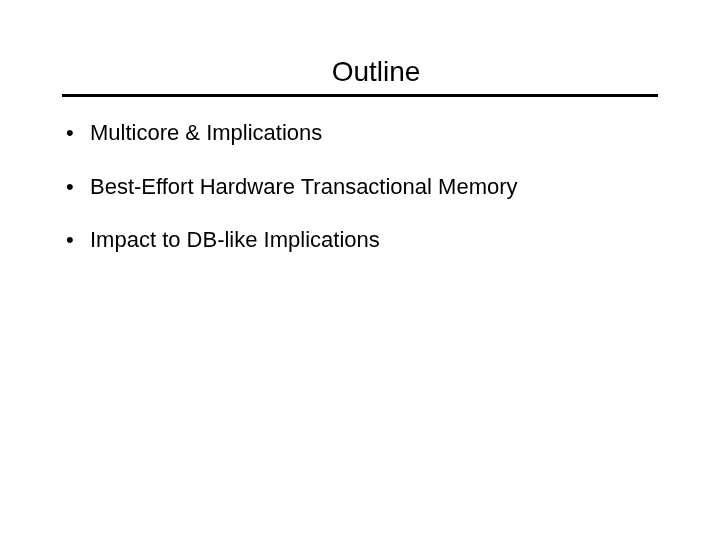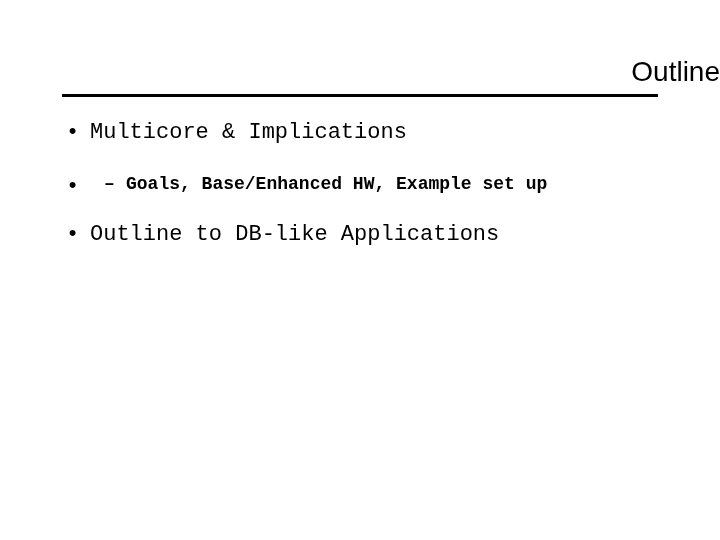--- a/index.html
+++ b/index.html
@@ -12,35 +12,34 @@
     color: #000;
     overflow: hidden;
   }
   .slide {
     position: relative;
     width: 720px;
     height: 540px;
     box-sizing: border-box;
   }
   .title {
-    text-align: right;
+    text-align: center;
     font-size: 28px;
     font-family: Arial, Helvetica, sans-serif;
     margin-top: 56px;
     margin-bottom: 6px;
     padding-left: 32px;
   }
   .rule {
     margin: 0 62px 0 62px;
     border: none;
     border-top: 3px solid #000;
   }
   .content {
     margin: 22px 62px 0 62px;
-    font-family: Liberation Mono, monospace;
   }
   ul.top {
     list-style: none;
     padding: 0;
     margin: 0;
   }
   ul.top > li {
     font-size: 22px;
     line-height: 1.25;
     margin-bottom: 26px;
@@ -81,25 +80,21 @@
 
   <div class="title">Outline</div>
   <hr class="rule">
 
   <div class="content">
     <ul class="top">
       <li>
         <span>Multicore &amp; Implications</span>
       </li>
       <li>
-        <ul class="sub">
-          <li>
-            <span>Goals, Base/Enhanced HW, Example set up</span>
-          </li>
-        </ul>
+        <span>Best-Effort Hardware Transactional Memory</span>
       </li>
       <li>
-        <span>Outline to DB-like Applications</span>
+        <span>Impact to DB-like Implications</span>
       </li>
     </ul>
   </div>
 
 </div>
 
 </body></html>

